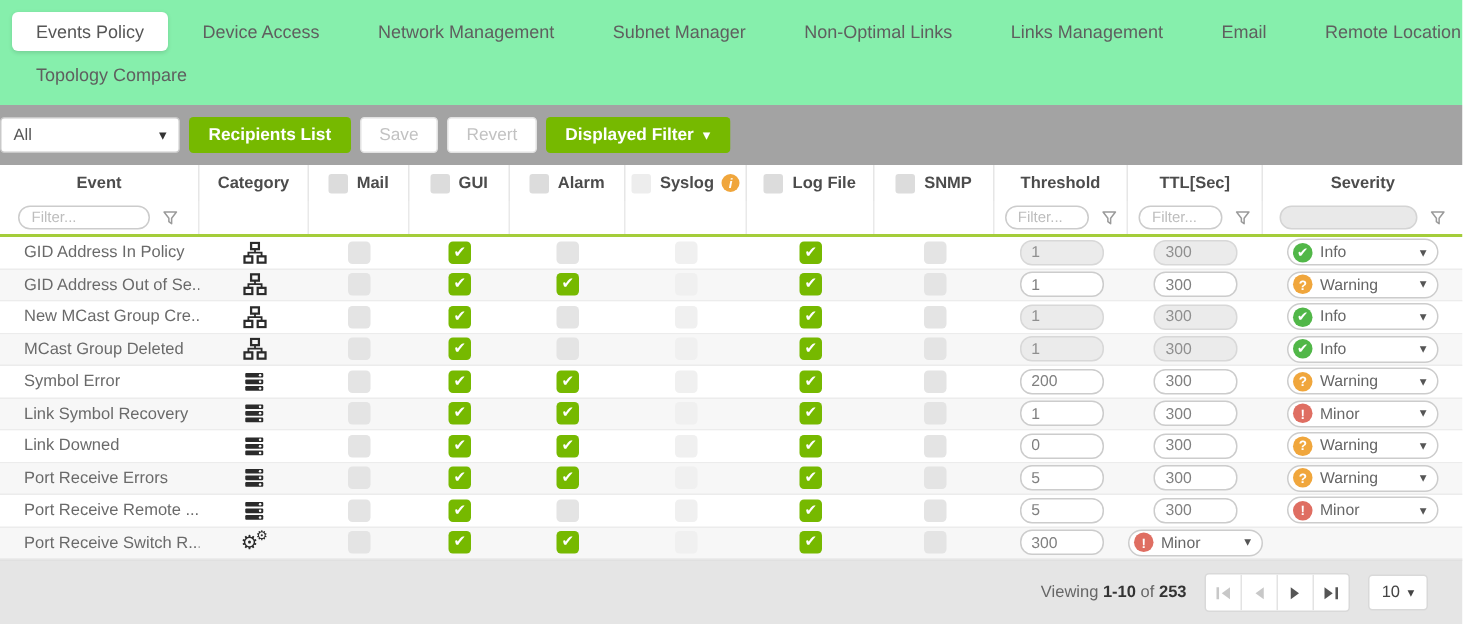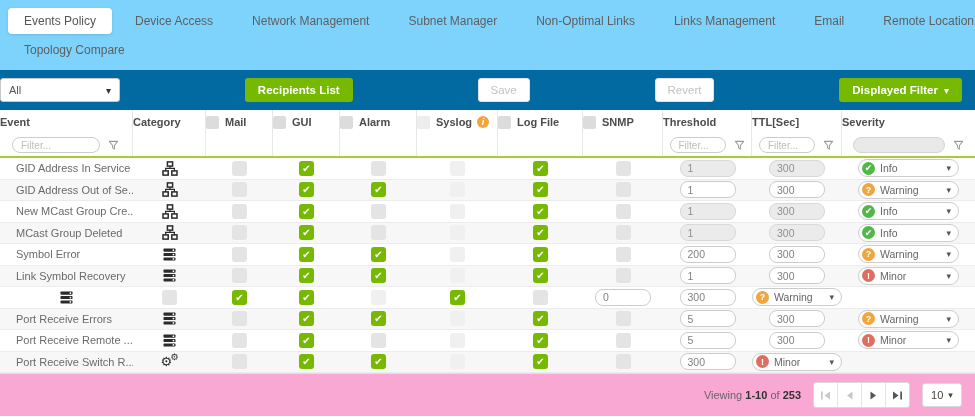--- a/index.html
+++ b/index.html
@@ -1,38 +1,38 @@
 <!DOCTYPE html>
 <html><head>
 <meta charset="utf-8">
 <style>
   html,body{margin:0;padding:0;}
   body{width:975px;height:417px;overflow:hidden;background:#fff;
        font-family:"Liberation Sans","DejaVu Sans",sans-serif;-webkit-font-smoothing:antialiased;}
   
-  .tabbar{background:#7dd3fc;height:70px;padding-top:6px;box-sizing:border-box;}
+  .tabbar{background:#86efac;height:70px;padding-top:6px;box-sizing:border-box;}
   .tab-row{display:flex;align-items:center;height:29px;padding-left:8px;}
   .tab{padding:0 16px;height:26px;display:flex;align-items:center;font-size:12px;color:#5f5f5f;
        cursor:pointer;white-space:nowrap;margin-right:7px;border-radius:4px;}
   .tab.active{background:#fff;box-shadow:0 1px 3px rgba(0,0,0,.12);color:#565656;}
   
-  .toolbar{height:40px;display:flex;align-items:center;justify-content:space-between;padding-right:13px;gap:6px;background:#0369a1;}
+  .toolbar{height:40px;display:flex;align-items:center;justify-content:flex-start;gap:6px;background:#a3a3a3;}
   .select-box{width:120px;height:24px;border:1px solid #c9c9c9;border-radius:3px;background:#fff;
       display:flex;align-items:center;justify-content:space-between;padding:0 8px;box-sizing:border-box;
       font-size:11px;color:#555;cursor:pointer;}
   .select-box .caret{font-size:10px;color:#333;}
   .btn{height:24px;border-radius:3px;font-size:11.5px;display:flex;align-items:center;padding:0 12px;
       box-sizing:border-box;cursor:pointer;border:1px solid transparent;white-space:nowrap;}
   .btn.green{background:#76b900;color:#fff;font-weight:600;}
   .btn.disabled{background:#fff;border-color:#e2e2e2;color:#c2c2c2;cursor:default;}
   .btn .caret{font-size:10px;margin-left:6px;}
   
   .grid{display:grid;grid-template-columns:133px 73px 67px 67px 77px 81px 85px 80px 89px 90px 133px;}
   .h-row{height:24px;}
-  .h-cell{display:flex;align-items:center;justify-content:flex-start;font-size:11px;font-weight:600;color:#4c4c4c;
+  .h-cell{display:flex;align-items:center;justify-content:center;font-size:11px;font-weight:600;color:#4c4c4c;
       border-right:1px solid #e6e6e6;overflow:hidden;white-space:nowrap;}
   .h-cell:last-child{border-right:none;}
   .h-cb{width:13px;height:13px;background:#dcdcdc;border-radius:2px;margin-right:6px;flex:none;cursor:pointer;}
   .h-cb.faint{background:#ededed;}
   .info-ic{width:12px;height:12px;border-radius:50%;background:#f0a63c;color:#fff;font-size:9px;font-weight:700;
       display:flex;align-items:center;justify-content:center;margin-left:5px;flex:none;font-style:italic;}
   .f-row{height:22px;}
   .f-cell{display:flex;align-items:center;border-right:1px solid #e9e9e9;gap:8px;justify-content:center;}
   .f-cell:last-child{border-right:none;}
   .f-cell.left{justify-content:flex-start;padding-left:12px;}
@@ -58,21 +58,21 @@
       padding:0 7px 0 3px;box-sizing:border-box;cursor:pointer;}
   .sev-ic{width:13px;height:13px;border-radius:50%;color:#fff;font-size:9px;font-weight:700;
       display:flex;align-items:center;justify-content:center;flex:none;}
   .sev-label{flex:1;font-size:10.5px;color:#666;margin-left:5px;}
   .sev .caret{font-size:9px;color:#555;}
   .gear-wrap{position:relative;width:18px;height:16px;color:#2b2b2b;}
   .gear-big{position:absolute;left:0;top:0;font-size:13px;line-height:15px;}
   .gear-small{position:absolute;left:10px;top:-2px;font-size:9px;line-height:10px;}
   
   .footer{height:43px;border-top:1px solid #e0e0e0;display:flex;align-items:center;justify-content:flex-end;
-      padding-right:13px;gap:12px;background:#f9a8d4;box-sizing:border-box;}
+      padding-right:23px;gap:12px;background:#e5e5e5;box-sizing:border-box;}
   .viewing{font-size:11px;color:#666;}
   .viewing b{color:#333;}
   .pager{display:flex;border:1px solid #d9d9d9;border-radius:3px;background:#fff;overflow:hidden;}
   .pg-btn{width:23px;height:24px;display:flex;align-items:center;justify-content:center;border-right:1px solid #e3e3e3;cursor:pointer;}
   .pg-btn:last-child{border-right:none;}
   .pg-btn svg{display:block;}
   .pg-btn.dis{cursor:default;}
   .pg-btn.dis svg *{fill:#c8c8c8;}
   .pg-btn svg *{fill:#555;}
   .size-box{width:40px;height:24px;border:1px solid #d9d9d9;border-radius:3px;background:#fff;display:flex;
@@ -183,21 +183,21 @@
     <div class="f-cell">
       <div class="f-disabled"></div>
       <svg width="11" height="11" viewBox="0 0 12 12">
         <path d="M1.5 1.5h9L7 6v4L5 8.5V6z" fill="none" stroke="#9a9a9a" stroke-width="1.1" stroke-linejoin="round"></path>
       </svg>
     </div>
   </div>
 <div class="green-line"></div>
 <div id="tbody">
     <div class="grid t-row">
-      <div class="c-event">GID Address In Service</div>
+      <div class="c-event">GID Address In Policy</div>
       <div class="c-mid">
         <svg width="16" height="15" viewBox="0 0 16 15" fill="none" stroke="#2b2b2b">
           <rect x="5.4" y="0.9" width="5.2" height="4.2" stroke-width="1.5"></rect>
           <rect x="1" y="9.9" width="5.2" height="4.2" stroke-width="1.5"></rect>
           <rect x="9.8" y="9.9" width="5.2" height="4.2" stroke-width="1.5"></rect>
           <path d="M8 5.1 V7.4 M3.6 9.9 V7.4 H12.4 V9.9" stroke-width="1.2"></path>
         </svg>
       </div>
       <div class="c-mid">
         <span class="cb"></span>
@@ -447,20 +447,21 @@
       </div>
       <div class="c-mid">
         <div class="sev">
           <span class="sev-ic" style="background: rgb(223, 110, 98);">!</span>
           <span class="sev-label">Minor</span>
           <span class="caret">▾</span>
         </div>
       </div>
     </div>
     <div class="grid t-row">
+      <div class="c-event">Link Downed</div>
       <div class="c-mid">
         <svg width="15" height="15" viewBox="0 0 15 15">
           <g fill="#2b2b2b">
             <rect x="1.5" y="1.6" width="12" height="3.1" rx="0.7"></rect>
             <rect x="1.5" y="6" width="12" height="3.1" rx="0.7"></rect>
             <rect x="1.5" y="10.4" width="12" height="3.1" rx="0.7"></rect>
           </g>
           <g fill="#fff">
             <circle cx="11.4" cy="3.15" r="0.85"></circle>
             <circle cx="11.4" cy="7.55" r="0.85"></circle>

